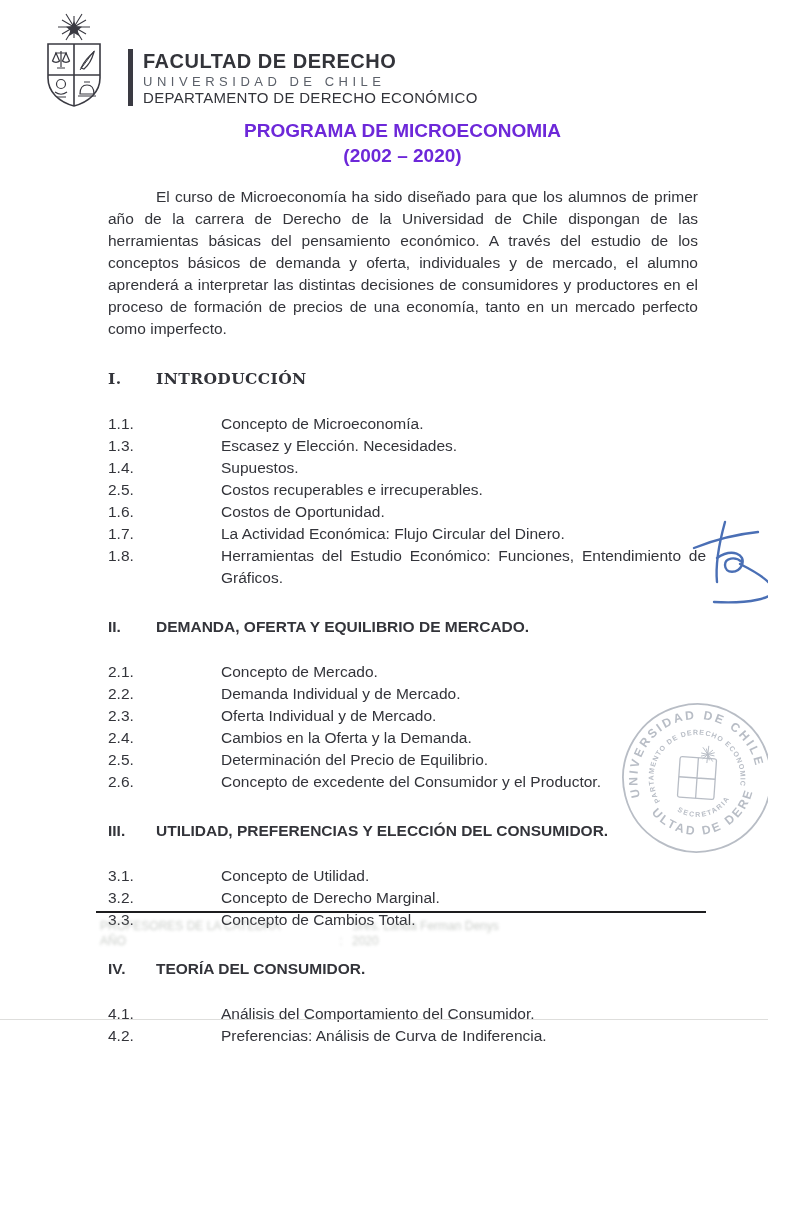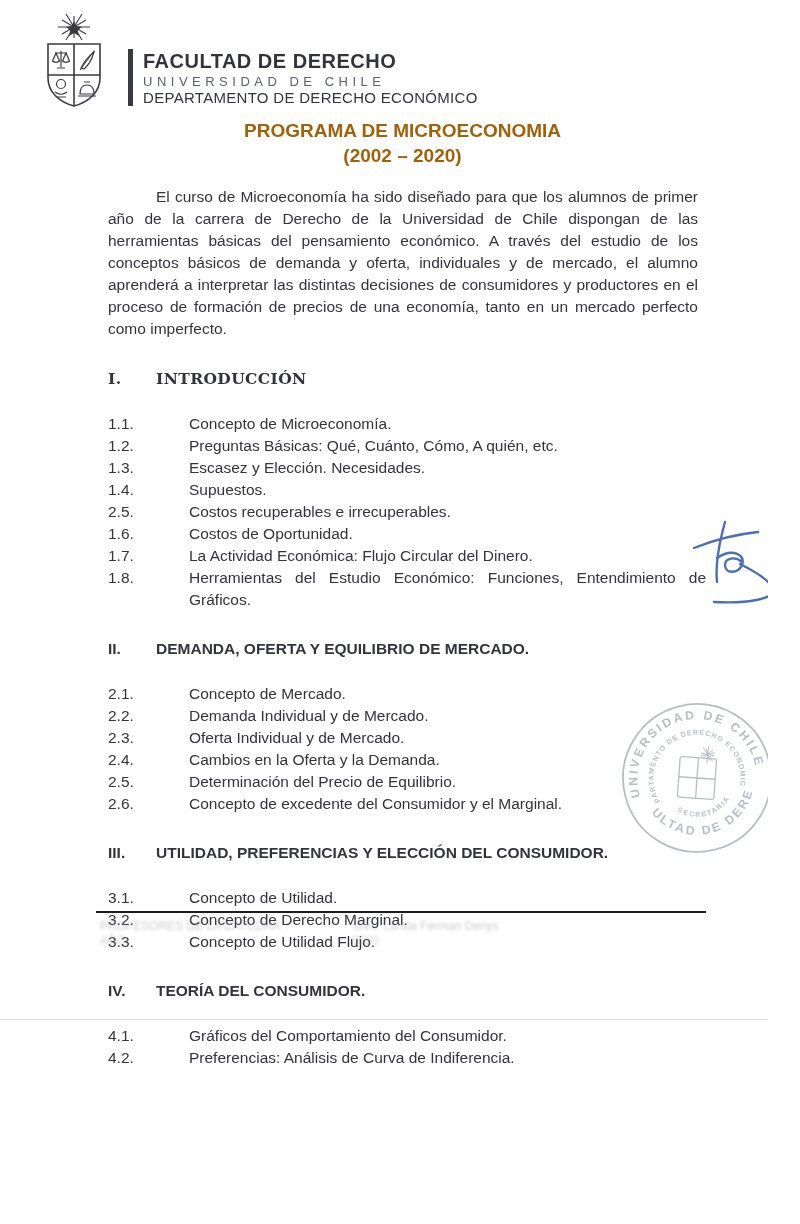--- a/index.html
+++ b/index.html
@@ -15,29 +15,29 @@
   .header{position:absolute;top:12px;left:28px;display:flex;align-items:flex-end;}
   .logo{width:92px;height:96px;}
   .org-block{display:flex;align-items:stretch;margin-left:8px;margin-bottom:2px;}
   .org-bar{width:5px;background:#3a3a42;margin-right:10px;}
   .org-text{display:flex;flex-direction:column;justify-content:flex-end;padding-bottom:1px;}
   .org-name{font-size:20px;font-weight:bold;letter-spacing:.5px;color:#33343a;line-height:24px;}
   .org-sub{font-size:13px;letter-spacing:4.5px;color:#5b6069;line-height:18px;}
   .org-dept{font-size:15px;font-weight:normal;letter-spacing:.3px;color:#33343a;line-height:14px;}
   
   .title{position:absolute;top:118px;left:100px;width:605px;text-align:center;
-         font-size:19px;font-weight:bold;line-height:25px;color:#a16207;}
+         font-size:19px;font-weight:bold;line-height:25px;color:#6d28d9;}
   
   .content{position:absolute;top:178px;left:100px;width:606px;}
   .intro{font-size:15.5px;line-height:22px;text-align:justify;text-indent:48px;margin:8px;}
   .section{margin:0;}
   .sec-head{display:flex;margin-top:29px;margin-bottom:25px;font-weight:bold;font-size:15.5px;}
   .sec-head .roman{width:48px;flex:0 0 48px;margin-left:8px;}
   .sec-head.serif{font-family:"DejaVu Serif", serif;letter-spacing:.4px;}
-  .item{display:flex;font-size:15.5px;line-height:22px;}
+  .item{display:flex;font-size:15.5px;line-height:22px;gap:32px;}
   .item .num{width:47px;flex:0 0 47px;margin-left:8px;}
   .item .txt{flex:1;text-align:justify;margin-left:34px;}
   
   .signature{position:absolute;left:680px;top:512px;width:108px;height:104px;}
   
   .stamp{position:absolute;left:616px;top:696px;width:162px;height:164px;opacity:.62;
          transform:rotate(-14deg);}
   
   .footer-rule{position:absolute;left:96px;top:911px;width:610px;border-top:2.5px solid #1d1d1f;}
   .ghost{position:absolute;left:100px;top:919px;width:606px;
@@ -105,24 +105,20 @@
     <div class="section">
       <div class="sec-head serif">
         <span class="roman">I.</span>
         <span>INTRODUCCIÓN</span>
       </div>
       <div class="item">
           <span class="num">1.1.</span>
           <span class="txt">Concepto de Microeconomía.</span>
         </div>
       <div class="item">
-          <span class="num">1.2.</span>
-          <span class="txt">Preguntas Básicas: Qué, Cuánto, Cómo, A quién, etc.</span>
-        </div>
-      <div class="item">
           <span class="num">1.3.</span>
           <span class="txt">Escasez y Elección. Necesidades.</span>
         </div>
       <div class="item">
           <span class="num">1.4.</span>
           <span class="txt">Supuestos.</span>
         </div>
       <div class="item">
           <span class="num">2.5.</span>
           <span class="txt">Costos recuperables e irrecuperables.</span>
@@ -161,51 +157,51 @@
       <div class="item">
           <span class="num">2.4.</span>
           <span class="txt">Cambios en la Oferta y la Demanda.</span>
         </div>
       <div class="item">
           <span class="num">2.5.</span>
           <span class="txt">Determinación del Precio de Equilibrio.</span>
         </div>
       <div class="item">
           <span class="num">2.6.</span>
-          <span class="txt">Concepto de excedente del Consumidor y el Marginal.</span>
+          <span class="txt">Concepto de excedente del Consumidor y el Productor.</span>
         </div>
     </div>
 
     <div class="section">
       <div class="sec-head">
         <span class="roman">III.</span>
         <span>UTILIDAD, PREFERENCIAS Y ELECCIÓN DEL CONSUMIDOR.</span>
       </div>
       <div class="item">
           <span class="num">3.1.</span>
           <span class="txt">Concepto de Utilidad.</span>
         </div>
       <div class="item">
           <span class="num">3.2.</span>
           <span class="txt">Concepto de Derecho Marginal.</span>
         </div>
       <div class="item">
           <span class="num">3.3.</span>
-          <span class="txt">Concepto de Utilidad Flujo.</span>
+          <span class="txt">Concepto de Cambios Total.</span>
         </div>
     </div>
 
     <div class="section">
       <div class="sec-head">
         <span class="roman">IV.</span>
         <span>TEORÍA DEL CONSUMIDOR.</span>
       </div>
       <div class="item">
           <span class="num">4.1.</span>
-          <span class="txt">Gráficos del Comportamiento del Consumidor.</span>
+          <span class="txt">Análisis del Comportamiento del Consumidor.</span>
         </div>
       <div class="item">
           <span class="num">4.2.</span>
           <span class="txt">Preferencias: Análisis de Curva de Indiferencia.</span>
         </div>
     </div>
   </div>
 
   <svg class="signature" viewBox="0 0 108 104">
     <g stroke="#4a6fb5" stroke-width="2.4" fill="none" stroke-linecap="round">

